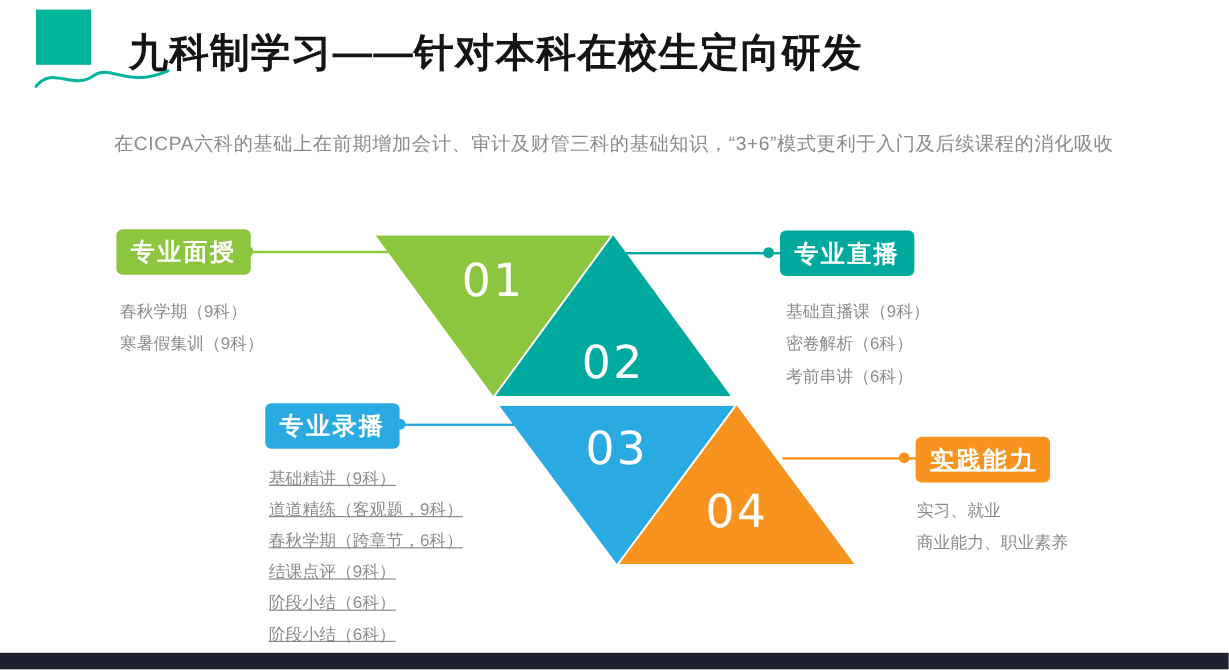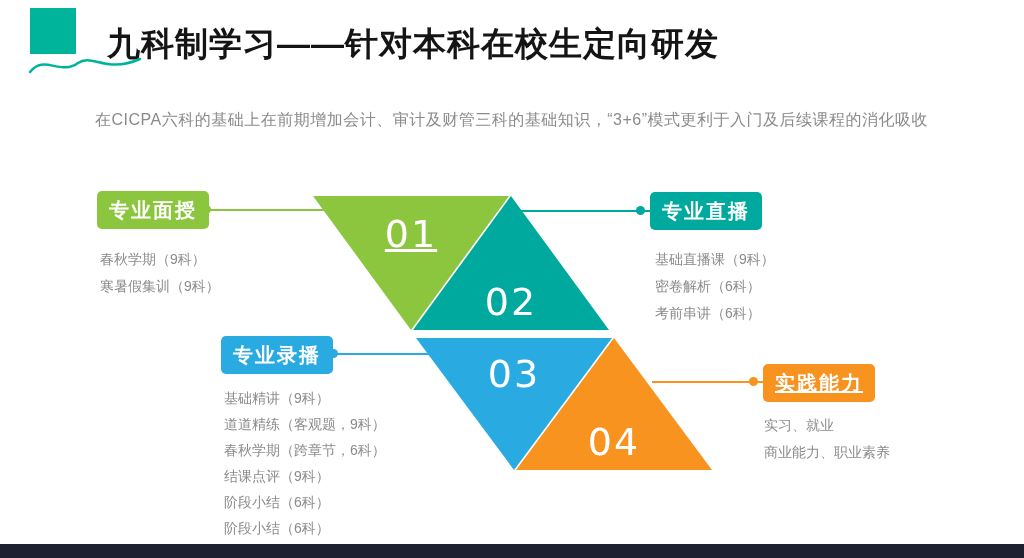--- a/index.html
+++ b/index.html
@@ -24,27 +24,27 @@
   }
 
   
   .tri { position: absolute; }
   .tri .num {
     position: absolute; left: 0; width: 100%; text-align: center;
     color: #ffffff; font-size: 38px; letter-spacing: 2px;
     font-family: "DejaVu Sans", "Liberation Sans", sans-serif; font-weight: 400;
   }
   .tri-01 { left: 313px; top: 196px; width: 196px; height: 134px; background: #8cc63f; clip-path: polygon(0 0, 100% 0, 50% 100%); }
-  .tri-01 .num { top: 16px; text-decoration: underline; }
+  .tri-01 .num { top: 16px; }
   .tri-02 { left: 413px; top: 196px; width: 196px; height: 134px; background: #00a99d; clip-path: polygon(50% 0, 100% 100%, 0 100%); }
   .tri-02 .num { bottom: 6px; }
   .tri-03 { left: 416px; top: 338px; width: 196px; height: 132px; background: #29abe2; clip-path: polygon(0 0, 100% 0, 50% 100%); }
   .tri-03 .num { top: 14px; }
   .tri-04 { left: 516px; top: 338px; width: 196px; height: 132px; background: #f7931e; clip-path: polygon(50% 0, 100% 100%, 0 100%); }
-  .tri-04 .num { bottom: 6px; }
+  .tri-04 .num { bottom: 22px; }
 
   
   .label-box {
     position: absolute; height: 38px; border-radius: 5px;
     color: #ffffff; font-size: 20px; font-weight: bold; letter-spacing: 2px;
     display: flex; align-items: center; justify-content: center;
     padding: 0 12px; white-space: nowrap;
   }
   .lb-green  { left: 97px;  top: 191px; background: #8cc63f; }
   .lb-teal   { left: 650px; top: 192px; background: #00a99d; }
@@ -60,21 +60,21 @@
   .dot { position: absolute; width: 9px; height: 9px; border-radius: 50%; }
   .dot-green  { left: 202px; top: 205px; background: #8cc63f; }
   .dot-teal   { left: 636px; top: 206px; background: #00a99d; }
   .dot-blue   { left: 329px; top: 349px; background: #29abe2; }
   .dot-orange { left: 749px; top: 377px; background: #f7931e; }
 
   
   .detail { position: absolute; color: #8b8b8b; font-size: 14px; line-height: 27px; }
   .dt-face     { left: 100px; top: 246px; }
   .dt-live     { left: 655px; top: 246px; }
-  .dt-rec      { left: 224px; top: 385px; line-height: 26px; }
+  .dt-rec      { left: 224px; top: 385px; line-height: 26px; text-decoration: underline; }
   .dt-practice { left: 764px; top: 412px; }
 
   
   .footer-bar { position: absolute; left: 0; top: 544px; width: 1024px; height: 14px; background: #1d2130; }
 </style>
 </head>
 <body>
 
 <div class="slide">
 

